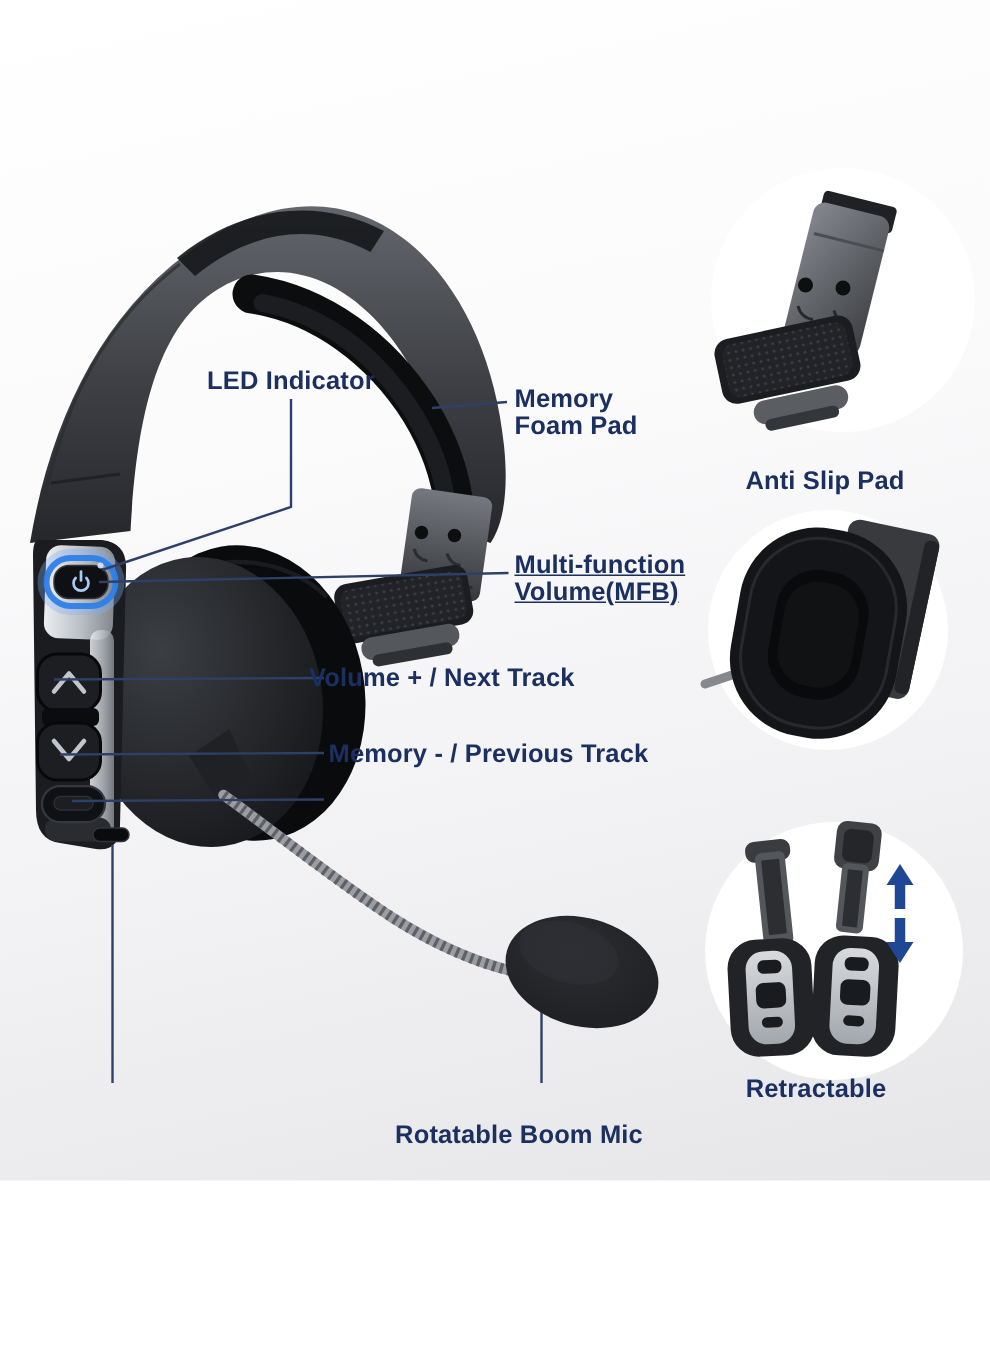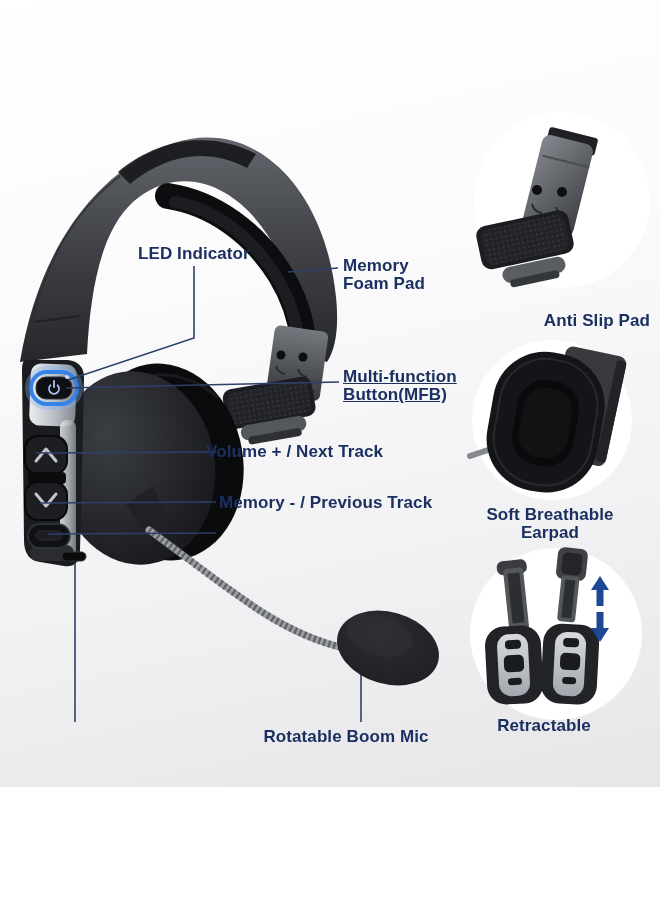--- a/index.html
+++ b/index.html
@@ -232,34 +232,30 @@
 
   <div class="lbl" style="left:138px;top:245px;">LED Indicator</div>
 
   <div class="lbl" style="left:343px;top:257px;">
     <span>Memory</span>
     <span>Foam Pad</span>
   </div>
 
   <div class="lbl" style="left:343px;top:368px;text-decoration:underline;">
     <span>Multi-function</span>
-    <span>Button(MFB)</span>
+    <span>Volume(MFB)</span>
   </div>
 
   <div class="lbl" style="left:206px;top:443px;">Volume + / Next Track</div>
 
   <div class="lbl" style="left:219px;top:494px;">Memory - / Previous Track</div>
 
 
 
-  <div class="lbl ctr" style="left:246px;top:728px;width:200px;">Rotatable Boom Mic</div>
-
-  <div class="lbl ctr" style="left:450px;top:312px;width:200px;text-align:right;">Anti Slip Pad</div>
-
-  <div class="lbl ctr" style="left:450px;top:506px;width:200px;">
-    <span>Soft Breathable</span>
-    <span>Earpad</span>
-  </div>
+  <div class="lbl ctr" style="left:246px;top:748px;width:200px;">Rotatable Boom Mic</div>
+
+  <div class="lbl ctr" style="left:450px;top:312px;width:200px;">Anti Slip Pad</div>
+
 
   <div class="lbl ctr" style="left:444px;top:717px;width:200px;">
     <span>Retractable</span>
   </div>
 </div>
 
 </body></html>

